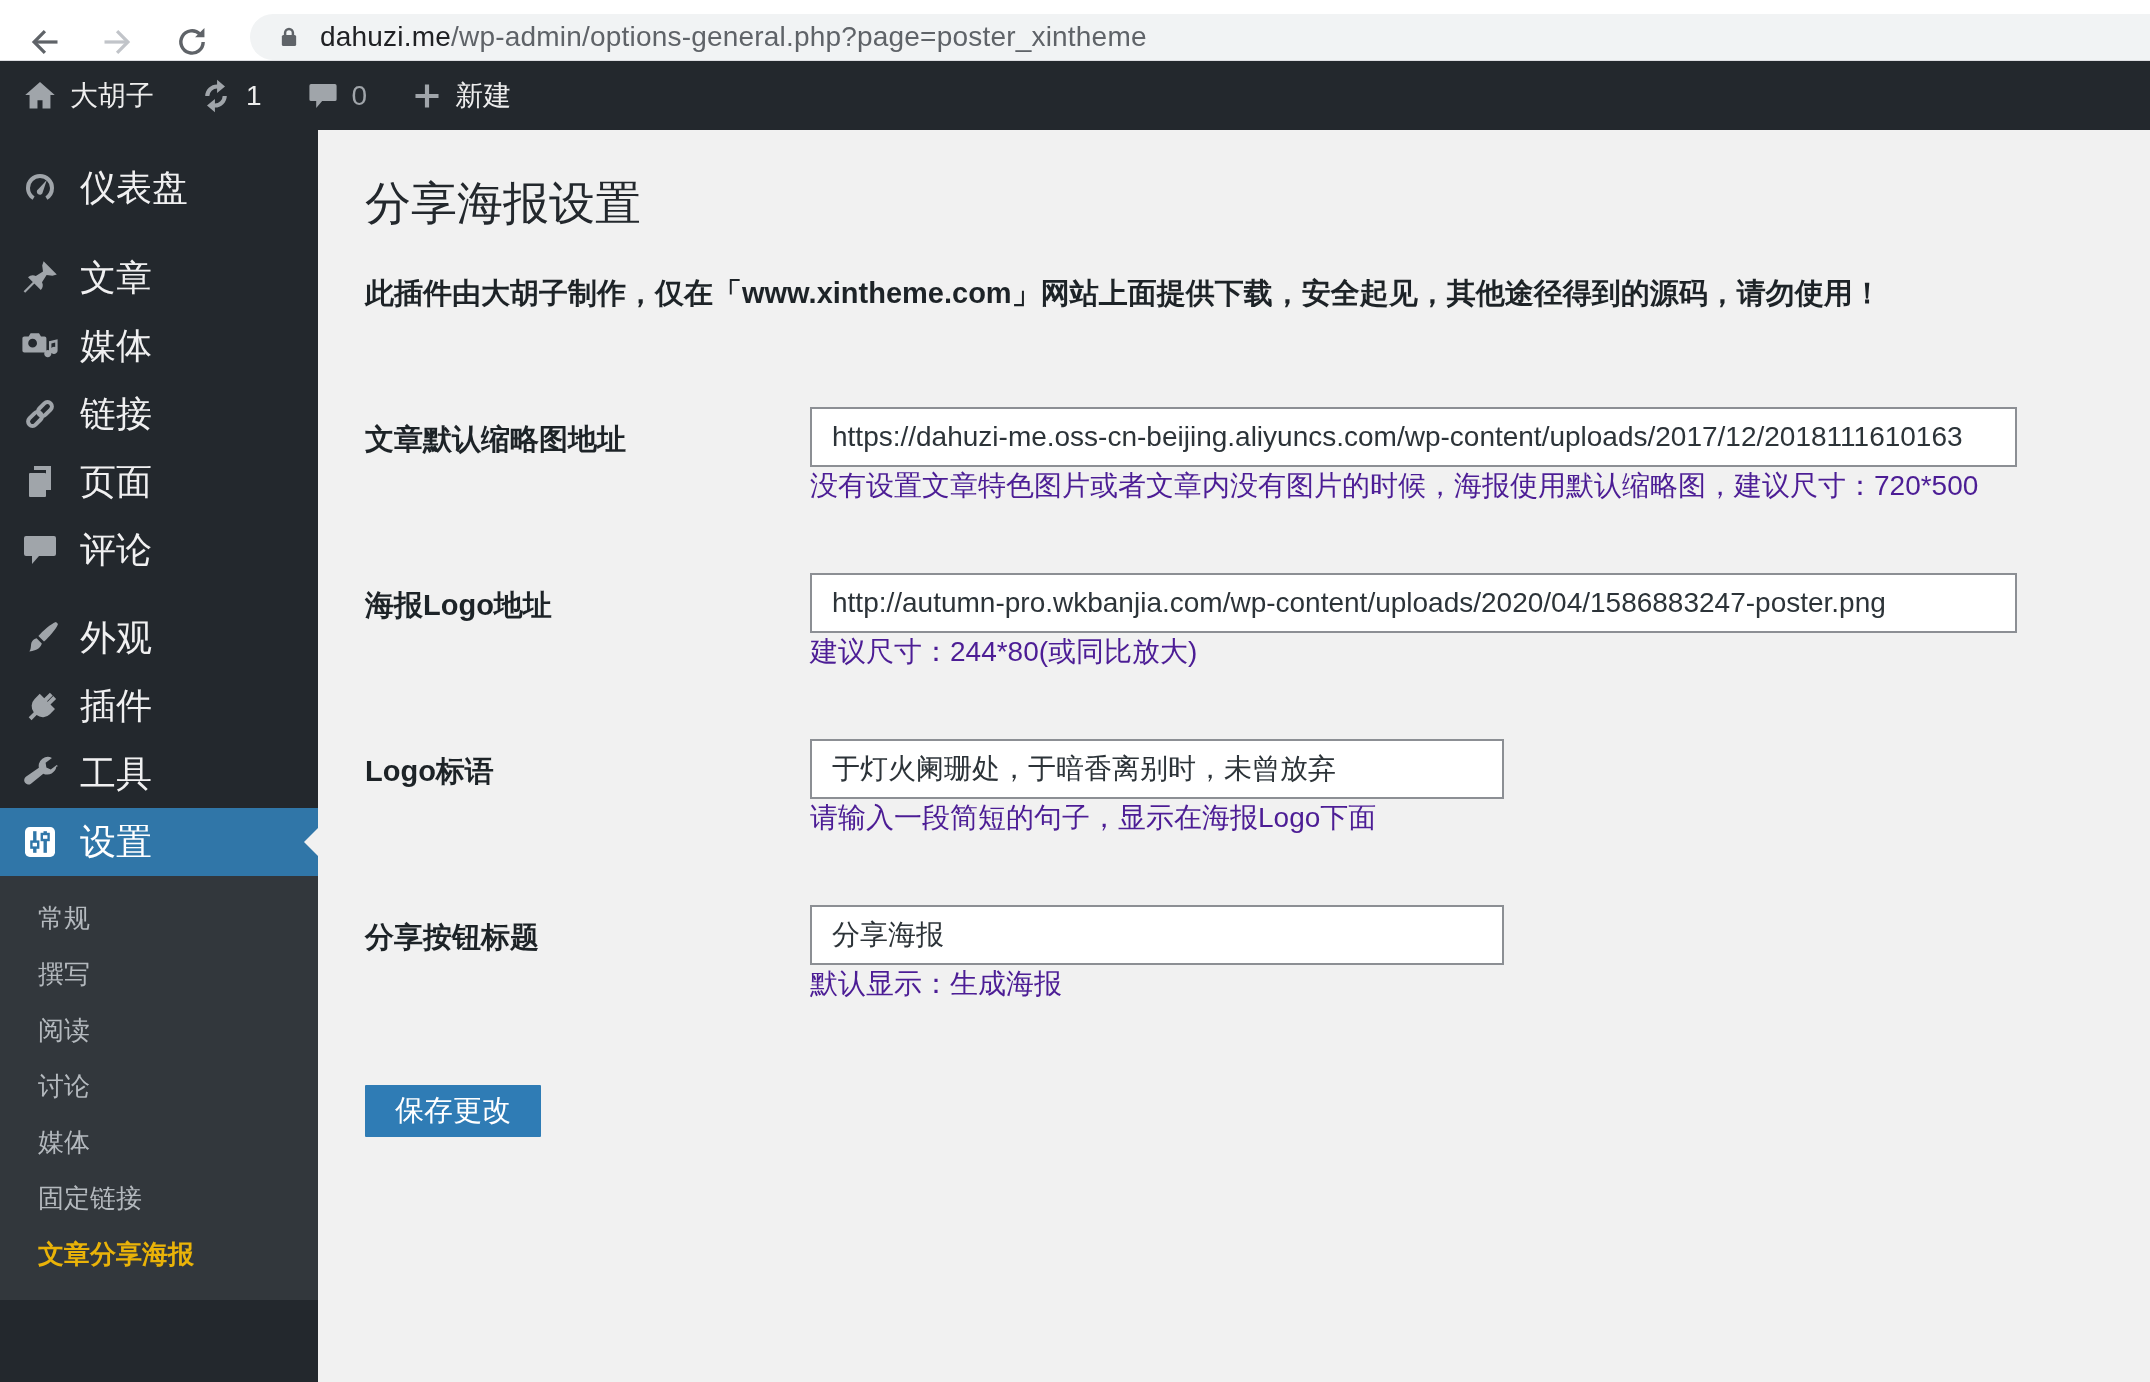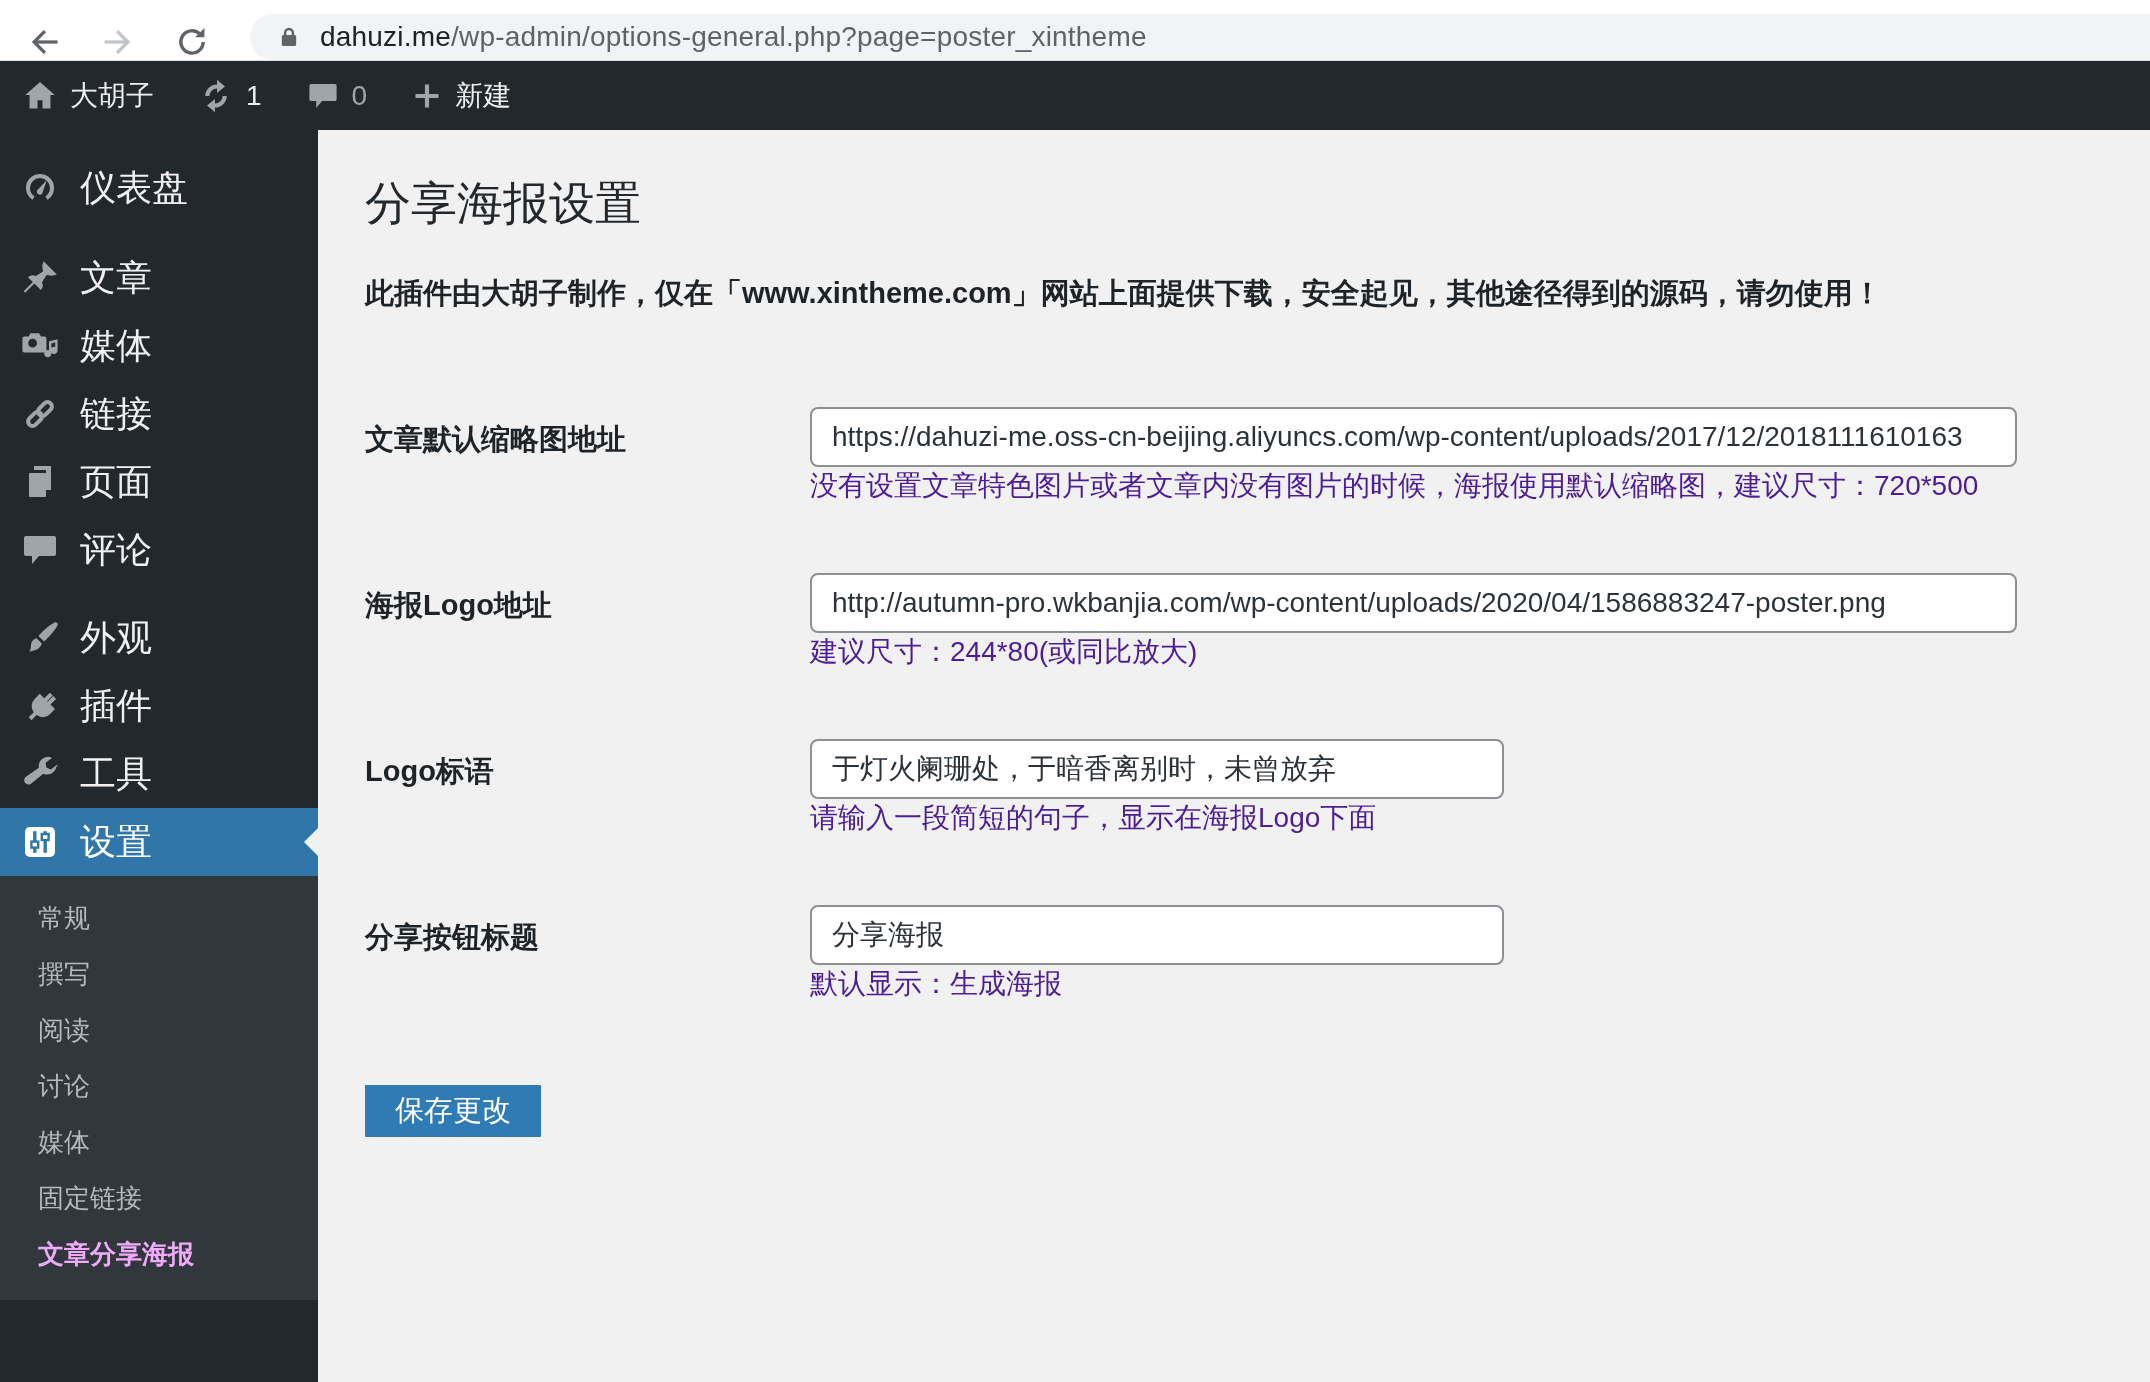--- a/index.html
+++ b/index.html
@@ -39,31 +39,31 @@
                padding-left:20px; font-size:36px; color:#f0f0f1; position:relative; cursor:pointer; }
   .menu-item svg { color:#a0a5aa; flex-shrink:0; }
   .menu-item.active { background:#3076a8; color:#fff; }
   .menu-item.active svg { color:#fff; }
   .menu-item.active::after { content:""; position:absolute; right:0; top:50%;
       margin-top:-14px; border:14px solid transparent; border-right-color:#f1f1f1; }
   .menu-sep1 { height:22px; } .menu-sep2 { height:20px; }
   .submenu { background:#32373c; padding:14px 0 18px; }
   .submenu-item { height:56px; line-height:56px; padding-left:38px;
                   font-size:26px; color:#b4b9be; cursor:pointer; }
-  .submenu-item.current { color:#f0abfc; font-weight:bold; }
+  .submenu-item.current { color:#eab308; font-weight:bold; }
 
   
   .content { flex:1; background:#f1f1f1; padding:46px 40px 0 47px; color:#1d2327; }
   .page-title { font-size:46px; line-height:55px; margin:0; font-weight:500; color:#23282d; }
   .page-desc { margin:44px 0 0; font-size:29px; line-height:36px; font-weight:bold; color:#1d2327; }
   .settings-form { margin-top:96px; }
   .row { display:flex; margin-bottom:68px; }
   .row-label { width:445px; flex-shrink:0; font-size:29px; font-weight:bold;
                padding-top:13px; color:#1d2327; }
-  .text-input { height:60px; border:2px solid #8c8f94; border-radius:8px; background:#fff;
+  .text-input { height:60px; border:2px solid #8c8f94; border-radius:0; background:#fff;
                 font-size:28px; padding:0 20px; color:#2c3338; display:block;
                 font-family:"Liberation Sans","DejaVu Sans",sans-serif; }
   .text-input.wide { width:1207px; }
   .text-input.narrow { width:694px; }
   .helper { margin-top:0; font-size:28px; color:#4c1d95; }
   .save-btn { margin-top:14px; height:52px; padding:0 30px; background:#2f7cb5; color:#fff;
               border:none; border-radius:1px; font-size:29px; cursor:pointer;
               font-family:"Liberation Sans","DejaVu Sans",sans-serif; }
 </style>
 </head>

